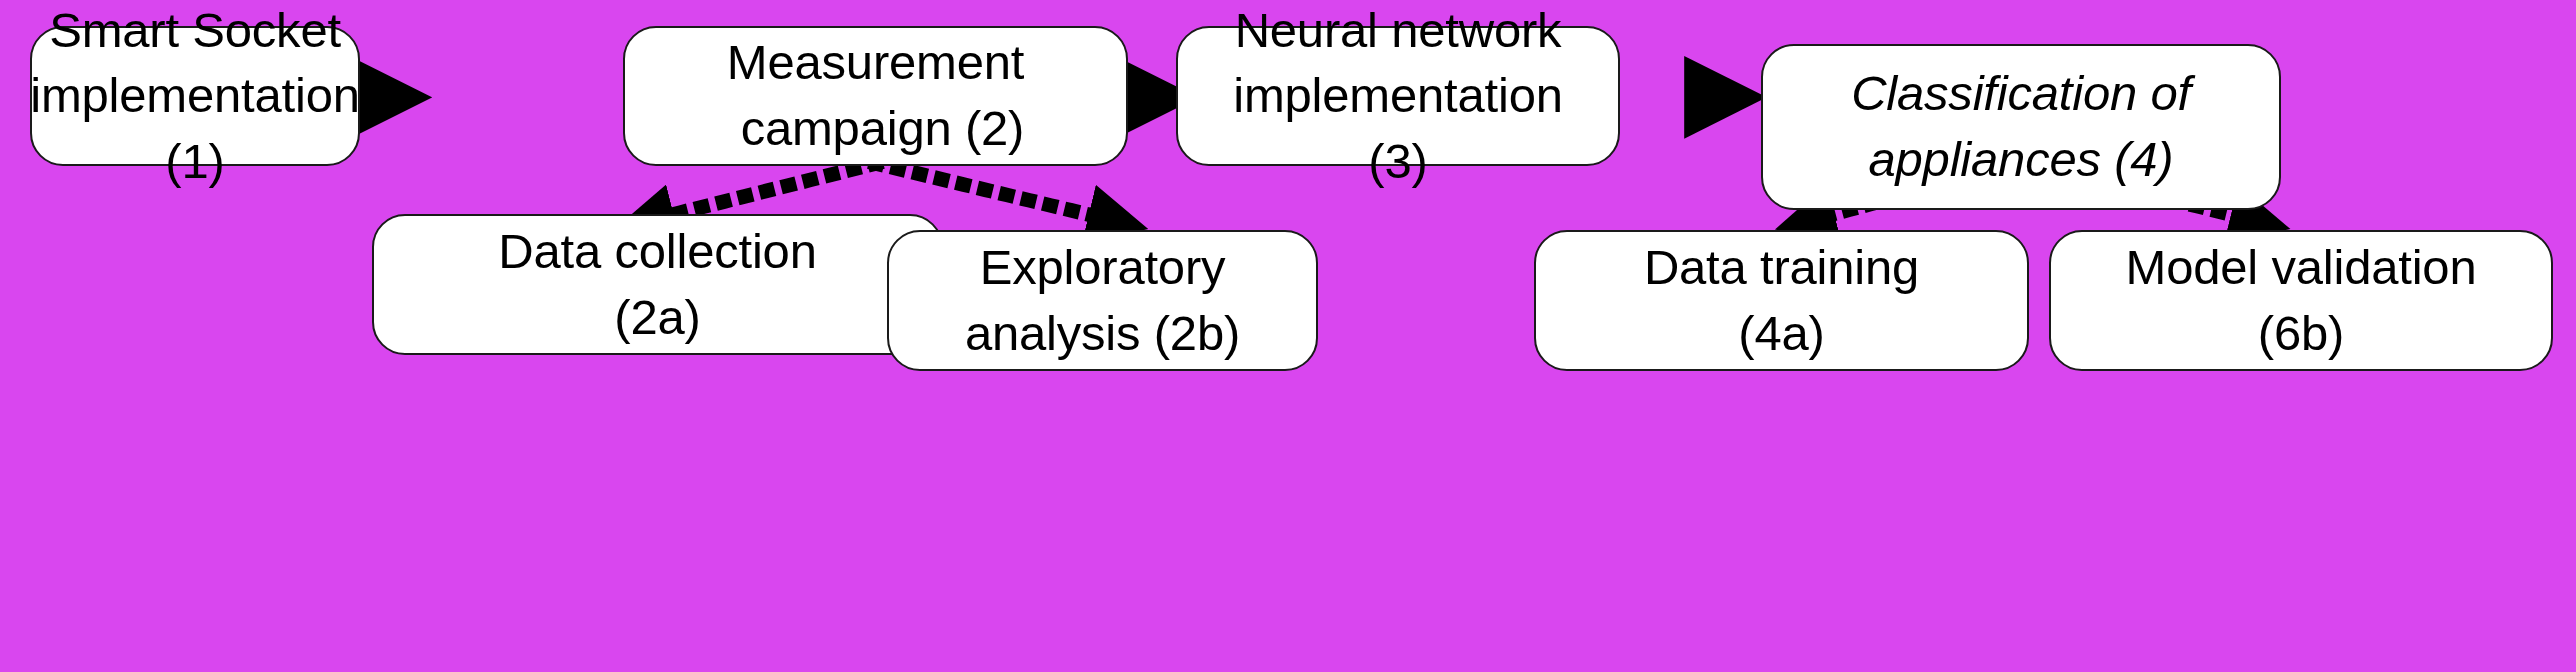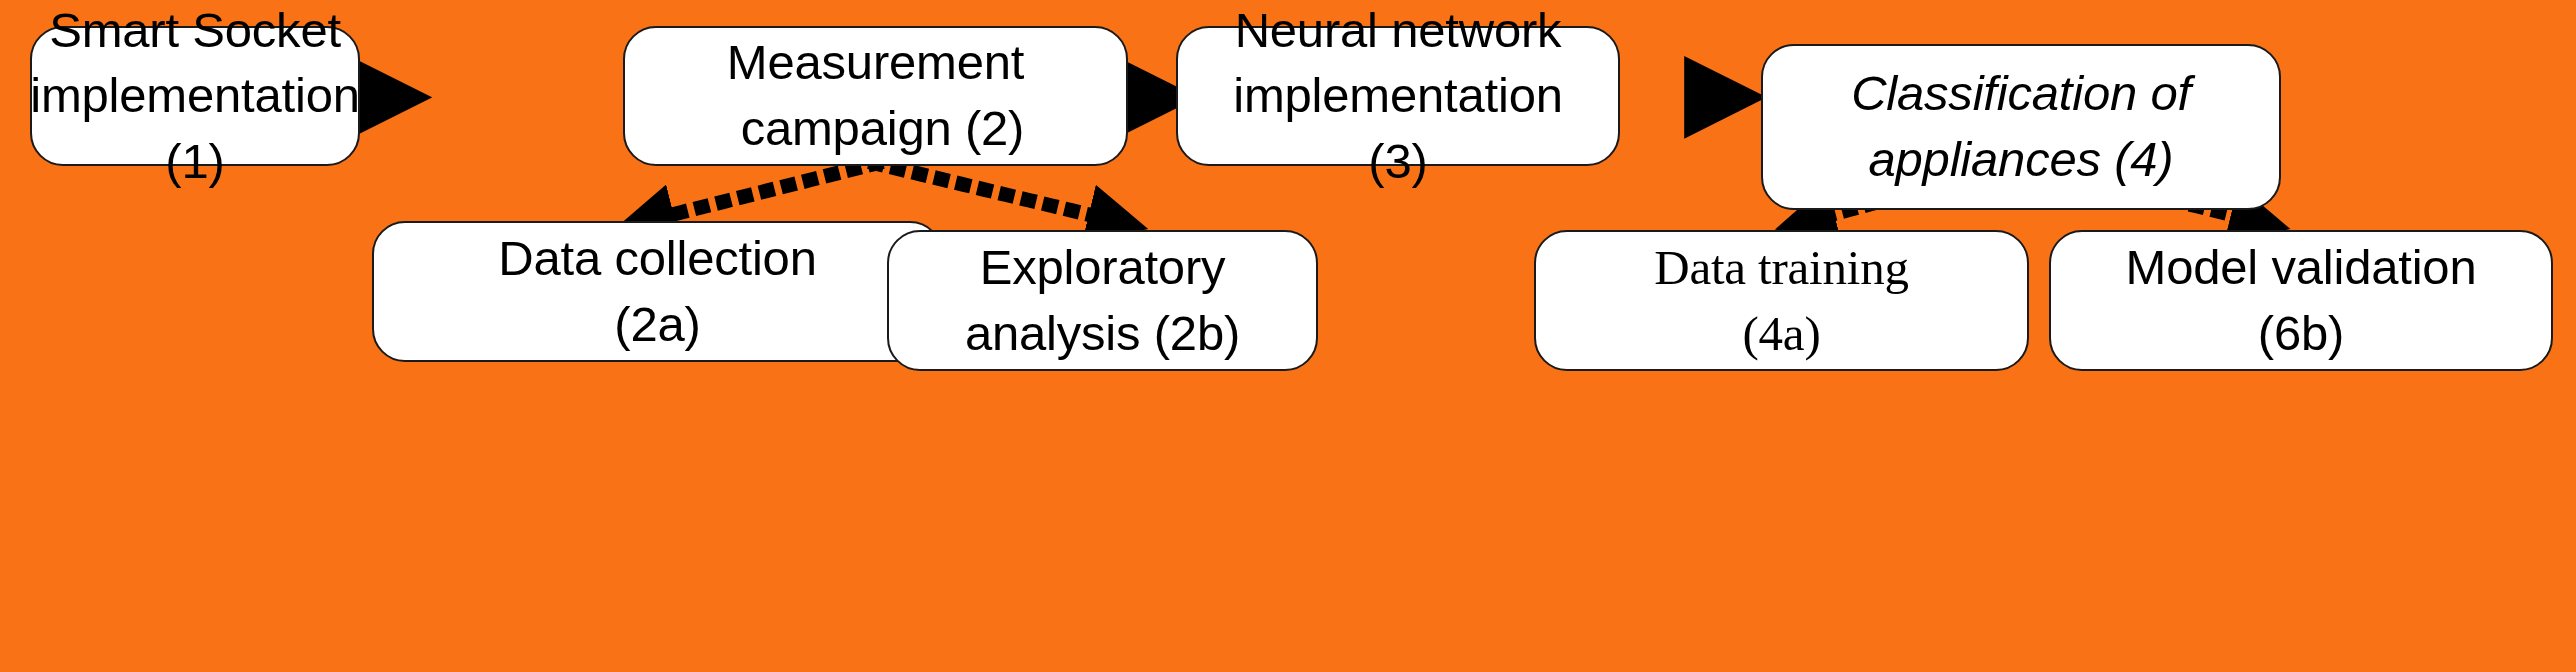--- a/index.html
+++ b/index.html
@@ -1,17 +1,17 @@
 <!DOCTYPE html>
 <html><head>
 <meta charset="utf-8">
 <style>
   html,body{margin:0;padding:0;background:#ffffff;}
   body{width:2576px;height:673px;font-family:"Liberation Sans",sans-serif;overflow:hidden;}
-  #stage{position:relative;width:2576px;height:673px;background:#f97316;}
+  #stage{position:relative;width:2576px;height:673px;background:#d946ef;}
   svg.edges{position:absolute;left:0;top:0;width:2576px;height:673px;pointer-events:none;}
   .node{
     position:absolute;
     box-sizing:border-box;
     background:#ffffff;
     border:2.9px solid #1a1a1a;
     border-radius:33px;
     display:flex;
     align-items:center;
     justify-content:center;
@@ -79,31 +79,31 @@
     <span class="label">Neural network
 implementation
 (3)</span>
   </div>
 
   <div class="node" style="left:1761px; top:44px; width:520px; height:166px;font-style:italic;">
     <span class="label">Classification of
 appliances (4)</span>
   </div>
 
-  <div class="node" style="left:372px; top:221px; width:571px; height:402px; height:141px;">
+  <div class="node" style="left:372px; top:214px; width:571px; height:402px; height:141px;">
     <span class="label">Data collection
 (2a)</span>
   </div>
 
   <div class="node" style="left:887px; top:230px; width:431px; height:141px;">
     <span class="label">Exploratory
 analysis (2b)</span>
   </div>
 
-  <div class="node" style="left:1534px; top:230px; width:495px; height:141px;font-family:Liberation Serif, serif;">
+  <div class="node" style="left:1534px; top:230px; width:495px; height:141px;">
     <span class="label">Data training
 (4a)</span>
   </div>
 
   <div class="node" style="left:2049px; top:230px; width:504px; height:141px;">
     <span class="label">Model validation
 (6b)</span>
   </div>
 
 </div>

